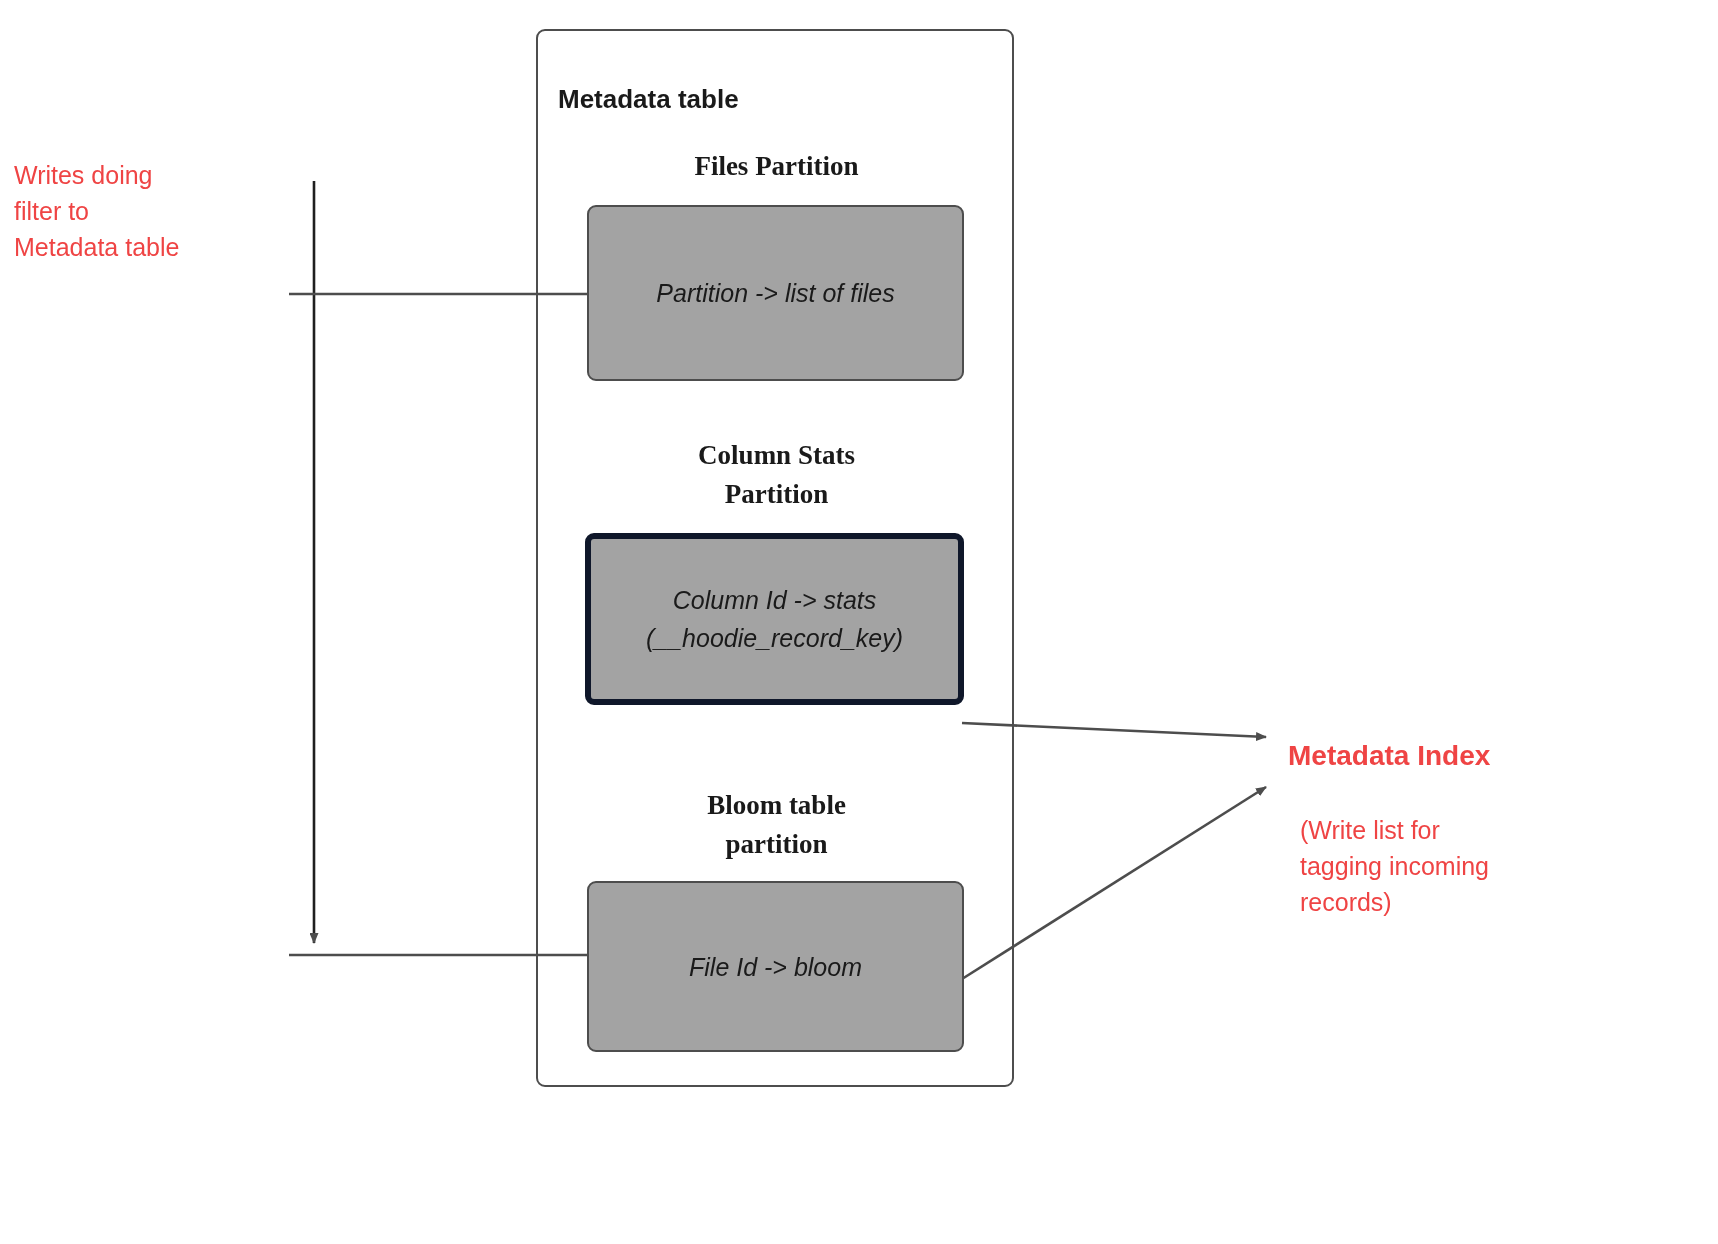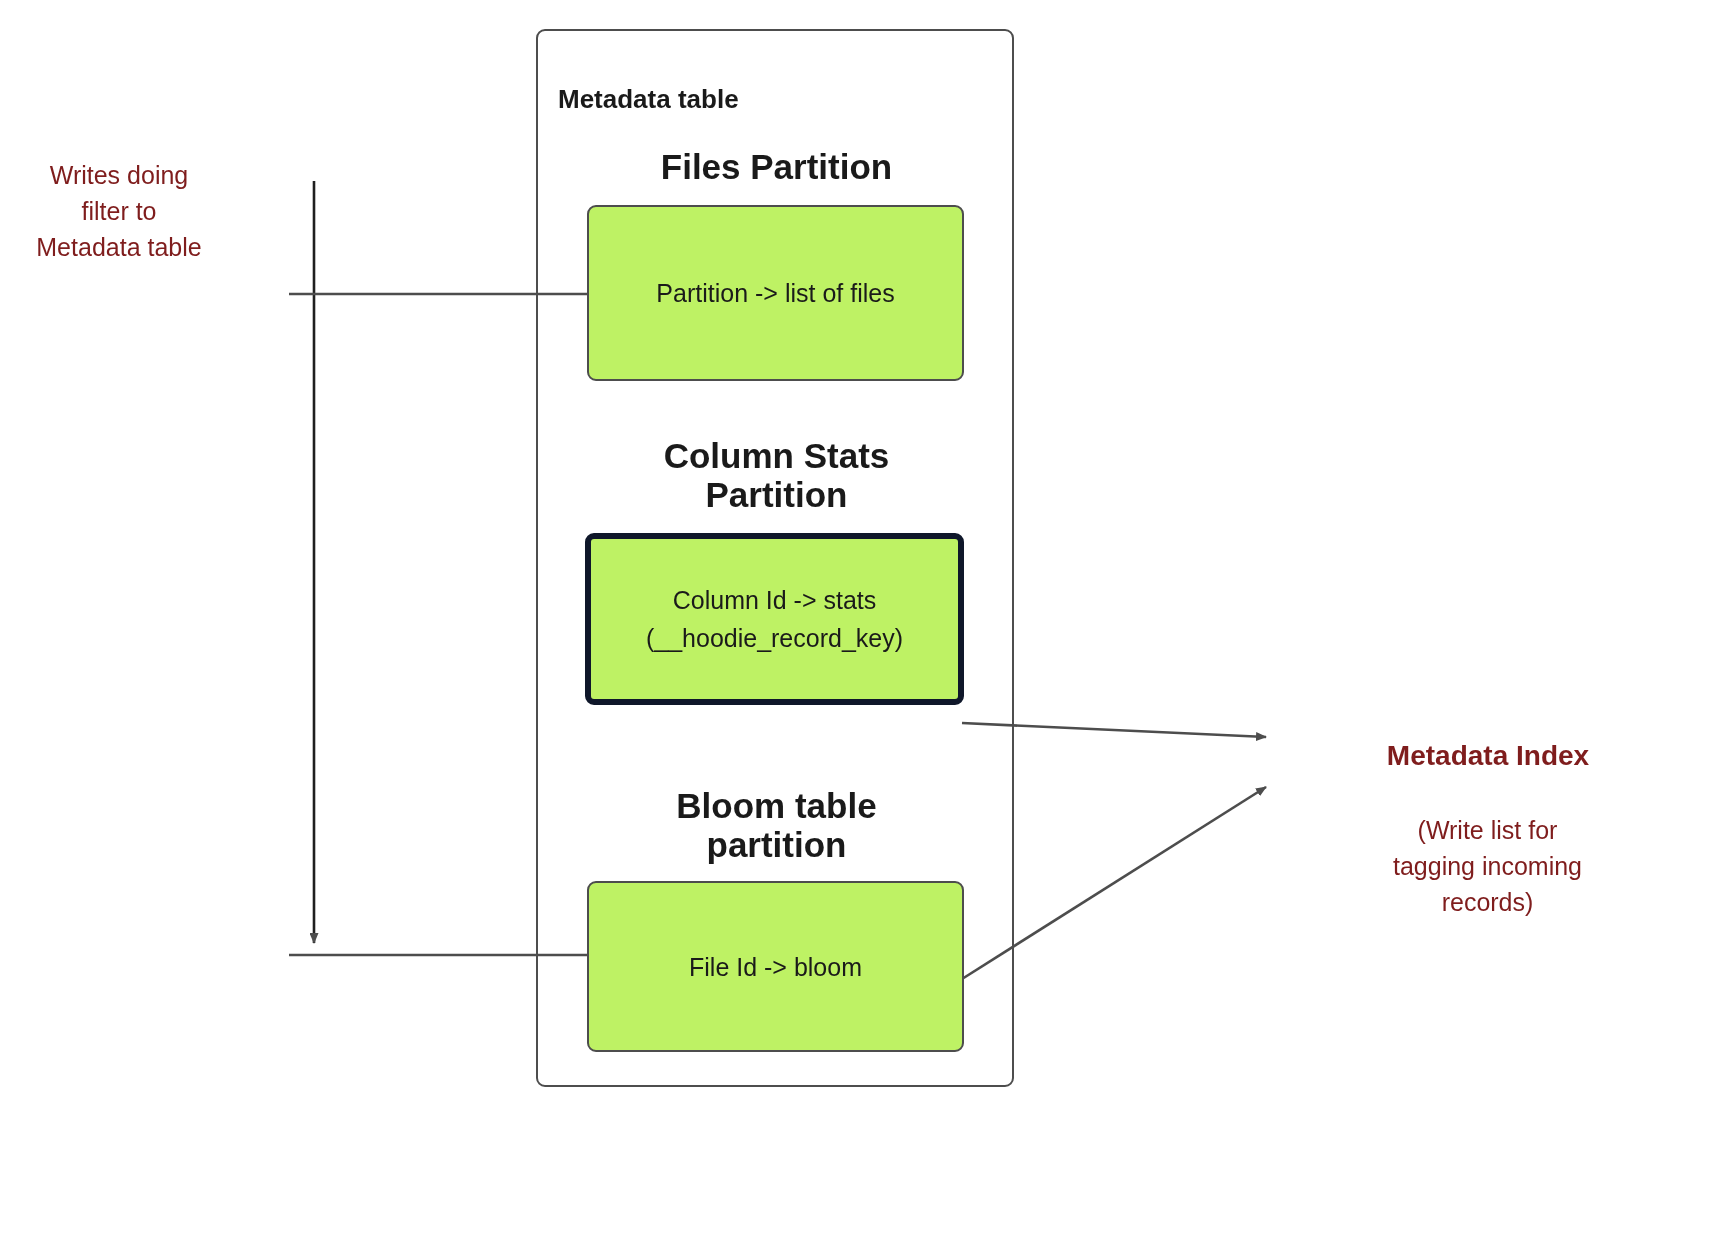--- a/index.html
+++ b/index.html
@@ -37,54 +37,54 @@
     border: 2.5px solid #4d4d4d;
     border-radius: 9px;
     box-sizing: border-box;
     background: transparent;
   }
 
   
   .inner-box {
     position: absolute;
     box-sizing: border-box;
-    background: #bef264;
+    background: #a3a3a3;
     border-radius: 9px;
     display: flex;
     flex-direction: column;
     align-items: center;
     justify-content: center;
     text-align: center;
+    font-style: italic;
   }
   .inner-box.thin { border: 2.5px solid #4d4d4d; }
   .inner-box.thick { border: 6px solid #0f172a; }
 
   .inner-line {
     font-size: 25px;
     line-height: 38px;
     color: #1a1a1a;
     white-space: nowrap;
   }
 
   
   .heading {
     position: absolute;
     font-weight: bold;
     color: #1a1a1a;
     text-align: center;
     line-height: 39px;
   }
   .heading.lvl1 { font-size: 26px; text-align: left; }
-  .heading.lvl2 { font-size: 35px; }
+  .heading.lvl2 { font-size: 27px; font-family: Liberation Serif, serif; }
 
   
   .textblock {
     position: absolute;
-    text-align: center;
-    color: #7f1d1d;
+    color: #ef4444;
     line-height: 36px;
     font-size: 25px;
   }
   .textblock.bold {
     font-weight: bold;
     font-size: 28px;
     line-height: 38px;
   }
 </style>
 </head>

